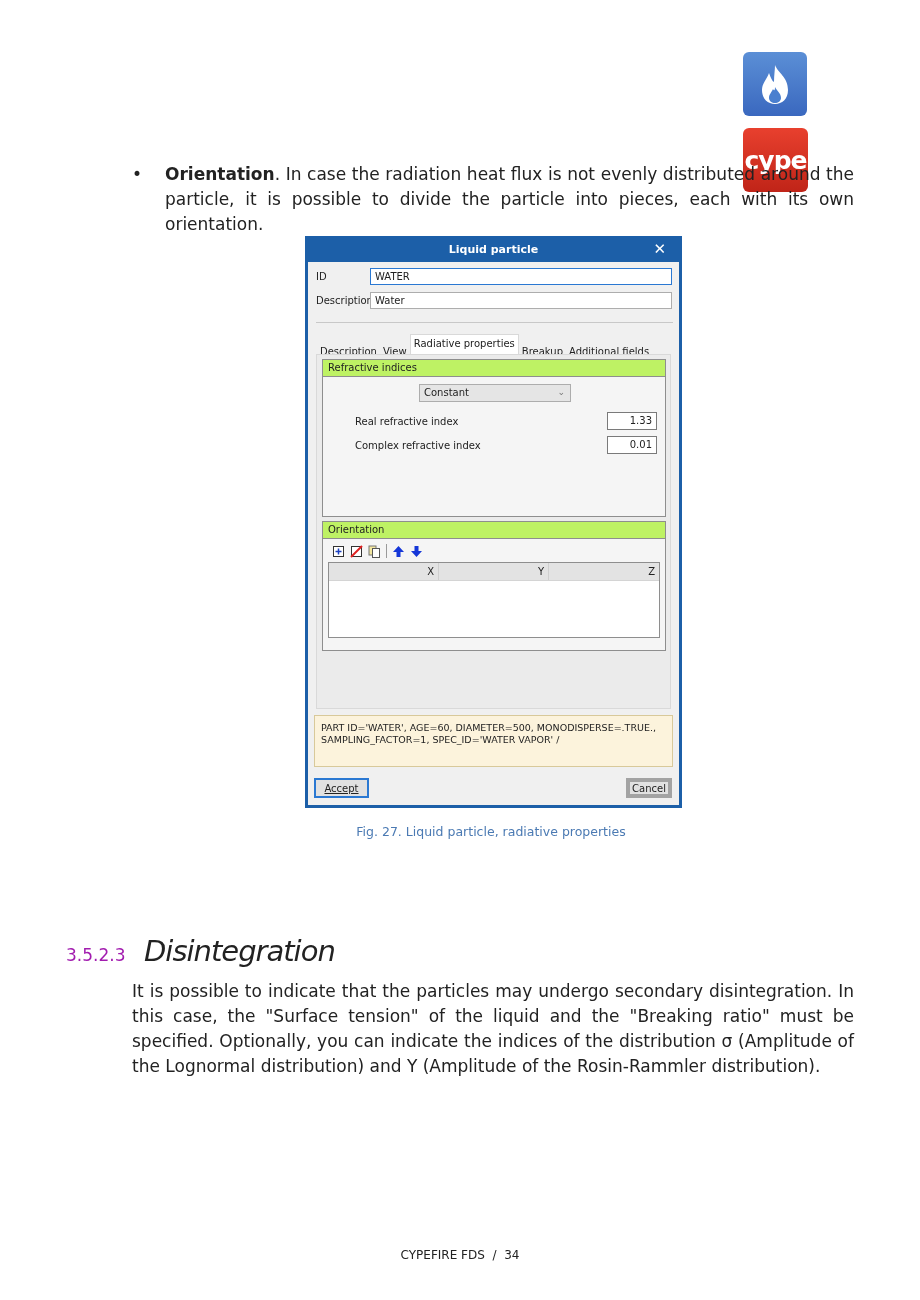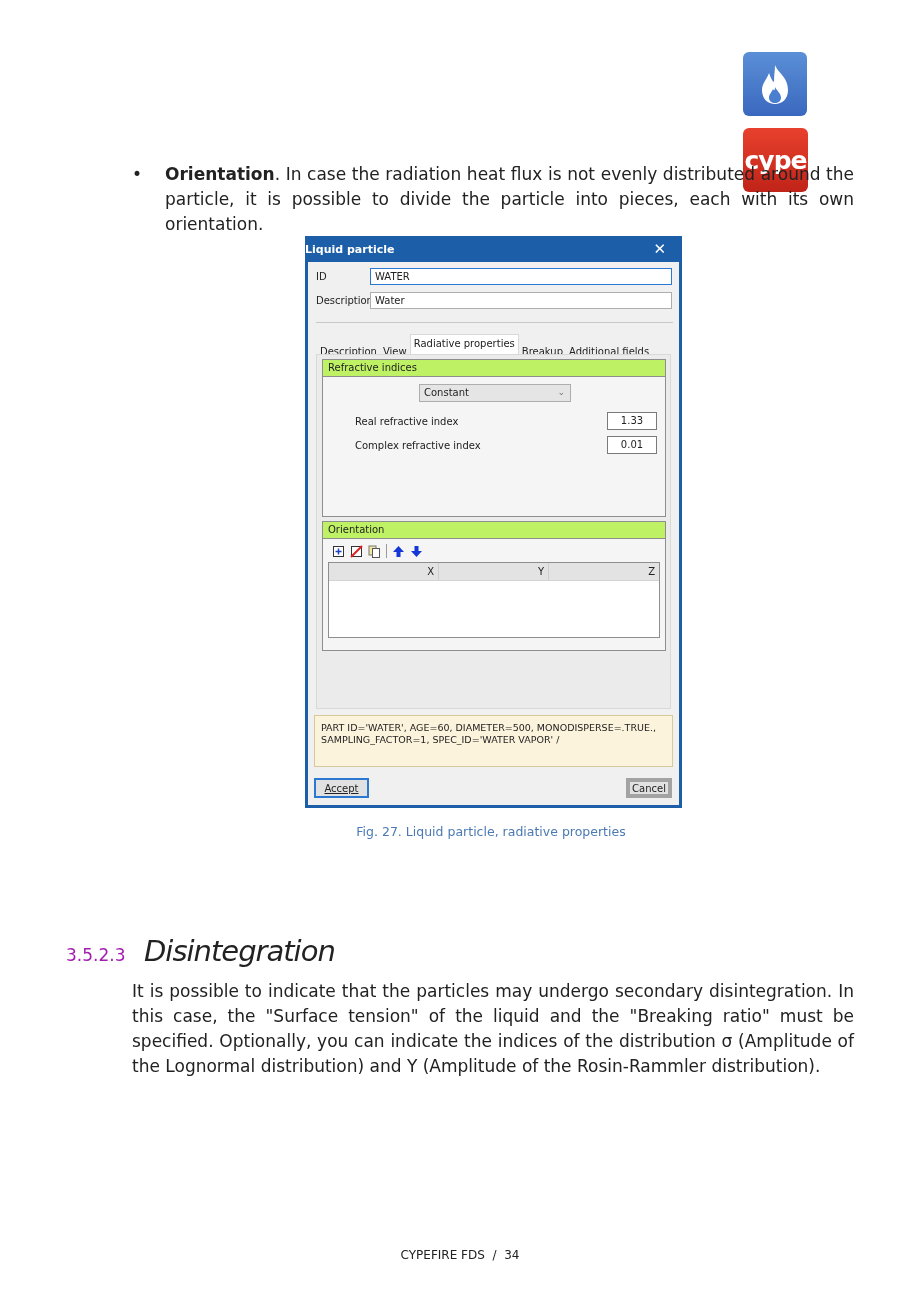--- a/index.html
+++ b/index.html
@@ -11,21 +11,21 @@
   .logo-cype { width:65px; height:64px; border-radius:6px; background:linear-gradient(#e8402e,#c02418); display:flex; align-items:center; justify-content:center; color:#fff; font-family:"DejaVu Sans", sans-serif; font-weight:bold; font-size:25px; letter-spacing:-1px; }
 
   
   .bullet { position:absolute; left:132px; top:162px; width:722px; font-size:17px; line-height:25px; text-align:justify; text-align-last:left; }
   .bullet-dot { position:absolute; left:0; top:0; font-size:17px; }
   .bullet-text { margin-left:33px; display:block; }
   .bullet-text b { font-weight:bold; }
 
   
   .dialog { position:absolute; left:305px; top:236px; width:377px; height:572px; background:#1c5fa8; box-sizing:border-box; }
-  .dlg-title { height:26px; display:flex; align-items:center; color:#fff; font-size:11px; font-weight:bold; position:relative; }
+  .dlg-title { height:26px; display:flex; align-items:center; justify-content:center; color:#fff; font-size:11px; font-weight:bold; position:relative; }
   .dlg-close { position:absolute; right:16px; top:4px; color:#fff; font-size:15px; }
   .dlg-body { position:absolute; left:3px; top:26px; width:371px; height:543px; background:#f0f0f0; font-size:10px; color:#222; }
 
   .row { position:absolute; left:8px; display:flex; align-items:center; }
   .row label { width:54px; font-size:10px; }
   .txt { height:17px; box-sizing:border-box; border:1px solid #adadad; background:#fff; font-size:10px; padding:2px 4px; line-height:12px; }
   .txt.focus { border-color:#2a78d2; }
 
   .sep { position:absolute; left:8px; right:6px; top:60px; border-top:1px solid #c8c8c8; }
 
@@ -35,21 +35,21 @@
 
   .tabpanel { position:absolute; left:8px; top:92px; width:355px; height:355px; background:#ebebeb; border:1px solid #d9d9d9; box-sizing:border-box; }
 
   .group { position:absolute; left:5px; width:344px; box-sizing:border-box; border:1px solid #8e8e8e; background:#f5f5f5; }
   .group-head { height:16px; background:#bef264; border-bottom:1px solid #8e8e8e; font-size:10px; padding-left:5px; line-height:16px; }
 
   .select { position:absolute; left:96px; top:24px; width:152px; height:18px; box-sizing:border-box; border:1px solid #adadad; background:#e5e5e5; font-size:10px; padding:2px 4px; line-height:12px; }
   .select .chev { position:absolute; right:5px; top:1px; font-size:9px; color:#777; }
 
   .field-row { position:absolute; left:32px; right:8px; display:flex; align-items:center; justify-content:space-between; font-size:10px; }
-  .num { width:50px; height:18px; box-sizing:border-box; border:1px solid #7a7a7a; background:#fff; text-align:center; padding:2px 4px; font-size:10px; line-height:12px; }
+  .num { width:50px; height:18px; box-sizing:border-box; border:1px solid #7a7a7a; background:#fff; text-align:right; padding:2px 4px; font-size:10px; line-height:12px; }
 
   .toolbar { position:absolute; left:9px; top:22px; display:flex; align-items:center; gap:5px; }
   .tb-icon { width:13px; height:13px; display:inline-block; position:relative; }
   .tb-sep { width:1px; height:14px; background:#9a9a9a; }
 
   .grid { position:absolute; left:5px; top:40px; width:332px; height:76px; box-sizing:border-box; border:1px solid #8e8e8e; background:#fff; }
   .grid-head { height:17px; background:#e3e3e3; display:flex; font-size:10px; border-bottom:1px solid #d4d4d4; }
   .grid-head div { text-align:right; padding-right:4px; line-height:17px; box-sizing:border-box; }
 
   .fds { position:absolute; left:6px; top:453px; width:359px; height:52px; box-sizing:border-box; border:1px solid #d8c99a; background:#fcf3dc; font-size:9.5px; line-height:12px; padding:6px 6px; color:#222; }

